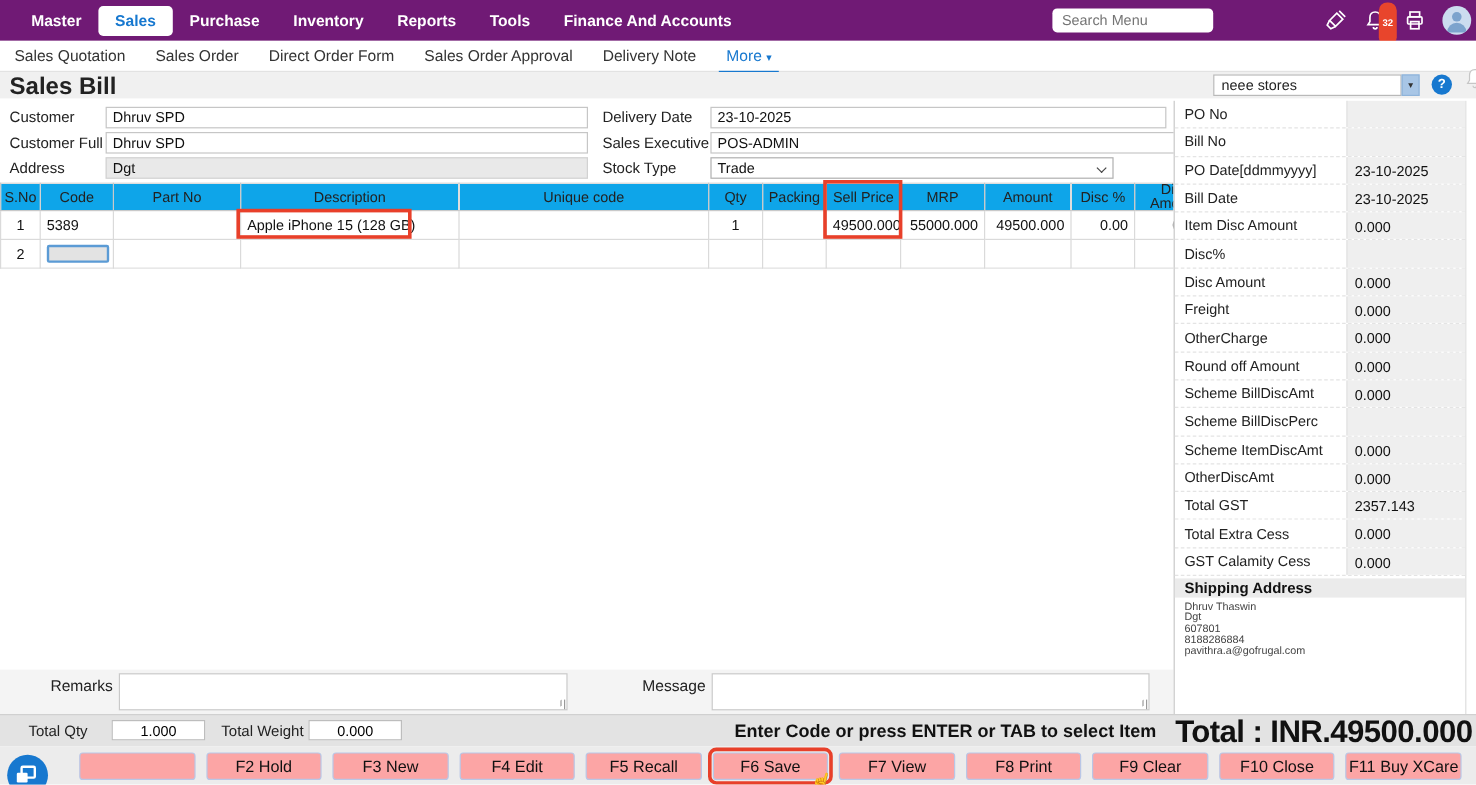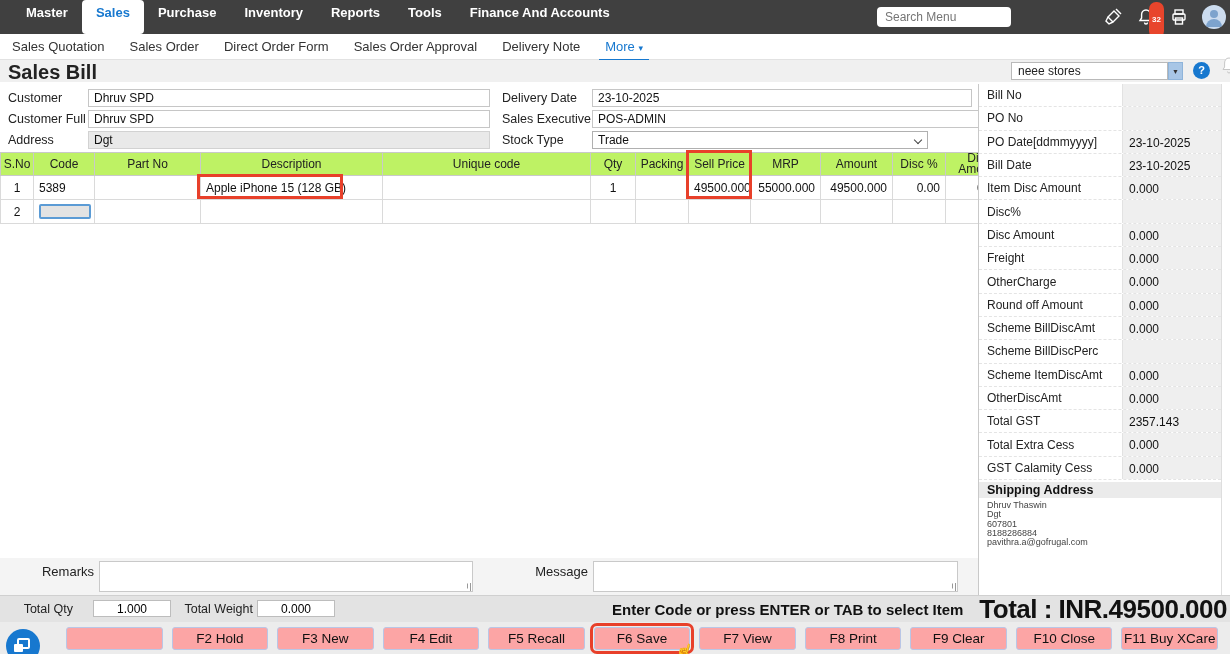--- a/index.html
+++ b/index.html
@@ -1,20 +1,20 @@
 <!DOCTYPE html>
 <html><head>
 <meta charset="utf-8">
 <style>
   * { margin:0; padding:0; box-sizing:border-box; }
   body { font-family:"Liberation Sans", sans-serif; background:#fff; }
   .screen { position:relative; width:1230px; height:654px; overflow:hidden; background:#fff; }
 
   
-  .topnav { position:absolute; top:0; left:0; width:1230px; height:34px; background:#404040; display:flex; padding-left:12px; }
+  .topnav { position:absolute; top:0; left:0; width:1230px; height:34px; background:#701a75; display:flex; align-items:center; padding-left:12px; }
   .topnav-item { color:#fff; font-size:13px; font-weight:700; padding:5px 14px; border-radius:4px; cursor:pointer; white-space:nowrap; }
   .topnav-item.active { background:#fff; color:#1778cf; }
   .search-box { position:absolute; left:877px; top:7px; width:134px; height:20px; border:none; border-radius:4px; font-size:12px; padding:0 8px; color:#333; font-family:"Liberation Sans",sans-serif; }
   .nav-icons { position:absolute; right:4px; top:0; height:34px; display:flex; align-items:center; gap:13px; }
   .nav-ic { position:relative; width:20px; height:20px; display:flex; align-items:center; justify-content:center; cursor:pointer; }
   .badge { position:absolute; top:-5px; right:-8px; background:#e8452c; color:#fff; font-size:8px; line-height:8px; padding:14px 3px; border-radius:7px; font-weight:700; }
   .avatar { width:24px; height:24px; border-radius:50%; background:#ccdcef; display:flex; align-items:center; justify-content:center; overflow:hidden; cursor:pointer; }
 
   
   .subnav { position:absolute; top:34px; left:0; width:1230px; height:26px; background:#fff; border-bottom:1px solid #e2e2e2; display:flex; align-items:center; padding-left:12px; gap:25px; }
@@ -34,21 +34,21 @@
   
   .flabel { position:absolute; font-size:12.5px; color:#222; }
   .finput { position:absolute; height:18px; border:1px solid #c6c6c6; background:#fff; font-size:12px; color:#111; padding:0 5px; font-family:"Liberation Sans",sans-serif; }
   .finput.gray { background:#e9e9e9; border-color:#d2d2d2; }
   .fselect { position:absolute; height:18px; border:1px solid #b0b0b0; background:#fff; font-size:12px; color:#111; padding:0 5px; line-height:16px; }
   .chev { position:absolute; right:6px; top:5px; width:6px; height:6px; border-right:1.5px solid #444; border-bottom:1.5px solid #444; transform:rotate(45deg); }
 
   
   .table-wrap { position:absolute; left:0; top:152px; width:978px; overflow:hidden; }
   table.grid { border-collapse:collapse; table-layout:fixed; width:1012px; }
-  .grid th { height:22px; background:#bef264; border:1px solid #c9c9c9; font-size:12px; font-weight:400; color:#222; line-height:11px; overflow:hidden; padding:0 2px; }
+  .grid th { height:22px; background:#0ea5e9; border:1px solid #c9c9c9; font-size:12px; font-weight:400; color:#222; line-height:11px; overflow:hidden; padding:0 2px; }
   .grid td { height:24px; border:1px solid #dadada; font-size:12px; color:#111; padding:0 5px; overflow:hidden; white-space:nowrap; background:#fff; }
   .grid td.num { text-align:right; }
   .grid td.ctr { text-align:center; }
   .cell-input { width:52px; height:15px; border:2px solid #5b9bd5; background:#e3e3e3; border-radius:2px; outline:none; }
 
   
   .rpanel { position:absolute; left:978px; top:84px; width:244px; height:511px; background:#fff; border-left:1px solid #c9c9c9; border-right:1px solid #dedede; z-index:4; }
   .prow { display:flex; height:23.3px; align-items:center; border-bottom:1px dashed #e4e4e4; }
   .plabel { flex:1; font-size:12px; color:#222; padding-left:8px; white-space:nowrap; overflow:hidden; }
   .pvalue { width:99px; align-self:stretch; background:#efefef; border-left:1px solid #e2e2e2; font-size:12px; color:#111; padding:5px 0 0 6px; }
@@ -227,25 +227,25 @@
           <td></td>
           <td></td>
           <td></td>
         </tr>
       </tbody>
     </table>
   </div>
 
   <div class="rpanel">
     <div class="prow">
+        <span class="plabel">PO No</span>
+        <span class="pvalue"></span>
+      </div>
+    <div class="prow">
         <span class="plabel">Bill No</span>
-        <span class="pvalue"></span>
-      </div>
-    <div class="prow">
-        <span class="plabel">PO No</span>
         <span class="pvalue"></span>
       </div>
     <div class="prow">
         <span class="plabel">PO Date[ddmmyyyy]</span>
         <span class="pvalue">23-10-2025</span>
       </div>
     <div class="prow">
         <span class="plabel">Bill Date</span>
         <span class="pvalue">23-10-2025</span>
       </div>

